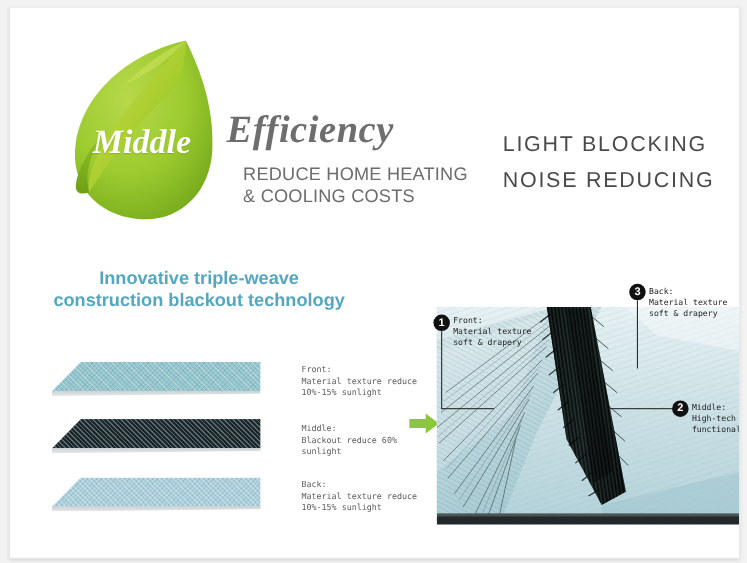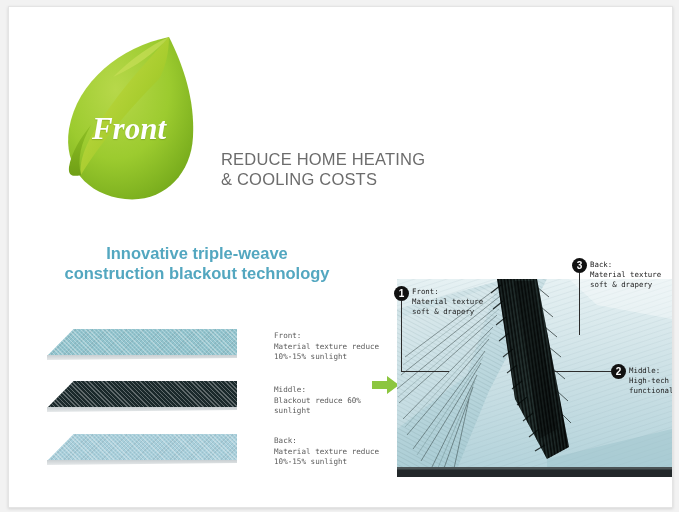--- a/index.html
+++ b/index.html
@@ -88,21 +88,21 @@
     color: #4a4a4a;
     letter-spacing: 1.6px;
     line-height: 33px;
     font-weight: 300;
   }
   #claims div { white-space: nowrap; }
 
   
   #section-heading {
     position: absolute;
-    left: 18px;
+    left: 2px;
     top: 236px;
     width: 340px;
     text-align: center;
     font-size: 16.5px;
     font-weight: 700;
     color: #53a7c0;
     line-height: 20px;
     white-space: pre-line;
   }
 
@@ -233,26 +233,31 @@
           <linearGradient id="leafFold" x1="0" y1="0" x2="0" y2="1">
             <stop offset="0%" stop-color="#8fc024"></stop>
             <stop offset="100%" stop-color="#6f9f16"></stop>
           </linearGradient>
         </defs>
         <path d="M118 12 C70 22 26 56 18 104 C12 142 36 170 74 174 C112 178 140 150 142 112 C144 74 132 40 118 12 Z" fill="url(#leafBall)"></path>
         <path d="M118 12 C96 36 72 62 52 92 C36 116 28 134 30 150 C48 120 78 84 108 54 C114 44 118 28 118 12 Z" fill="url(#leafBlade)" opacity="0.95"></path>
         <path d="M30 150 C26 134 30 118 40 100 C30 112 20 128 18 142 C17 151 22 152 30 150 Z" fill="url(#leafFold)"></path>
         <path d="M118 12 C100 20 80 34 62 52 C84 42 104 28 118 12 Z" fill="#c7de57" opacity="0.7"></path>
       </svg>
-      <div id="energy-word">Front</div>
-    </div>
-
+      <div id="energy-word">Middle</div>
+    </div>
+
+    <div id="efficiency-word">Efficiency</div>
     <div id="reduce-line">REDUCE HOME HEATING
 &amp; COOLING COSTS</div>
 
+    <div id="claims">
+      <div>LIGHT  BLOCKING</div>
+      <div>NOISE  REDUCING</div>
+    </div>
 
     <div id="section-heading">Innovative triple-weave
 construction blackout technology</div>
 
     <div class="slab" id="slab-front">
       <div class="top"></div>
       <div class="edge"></div>
     </div>
     <div class="slab" id="slab-middle">
       <div class="top"></div>

